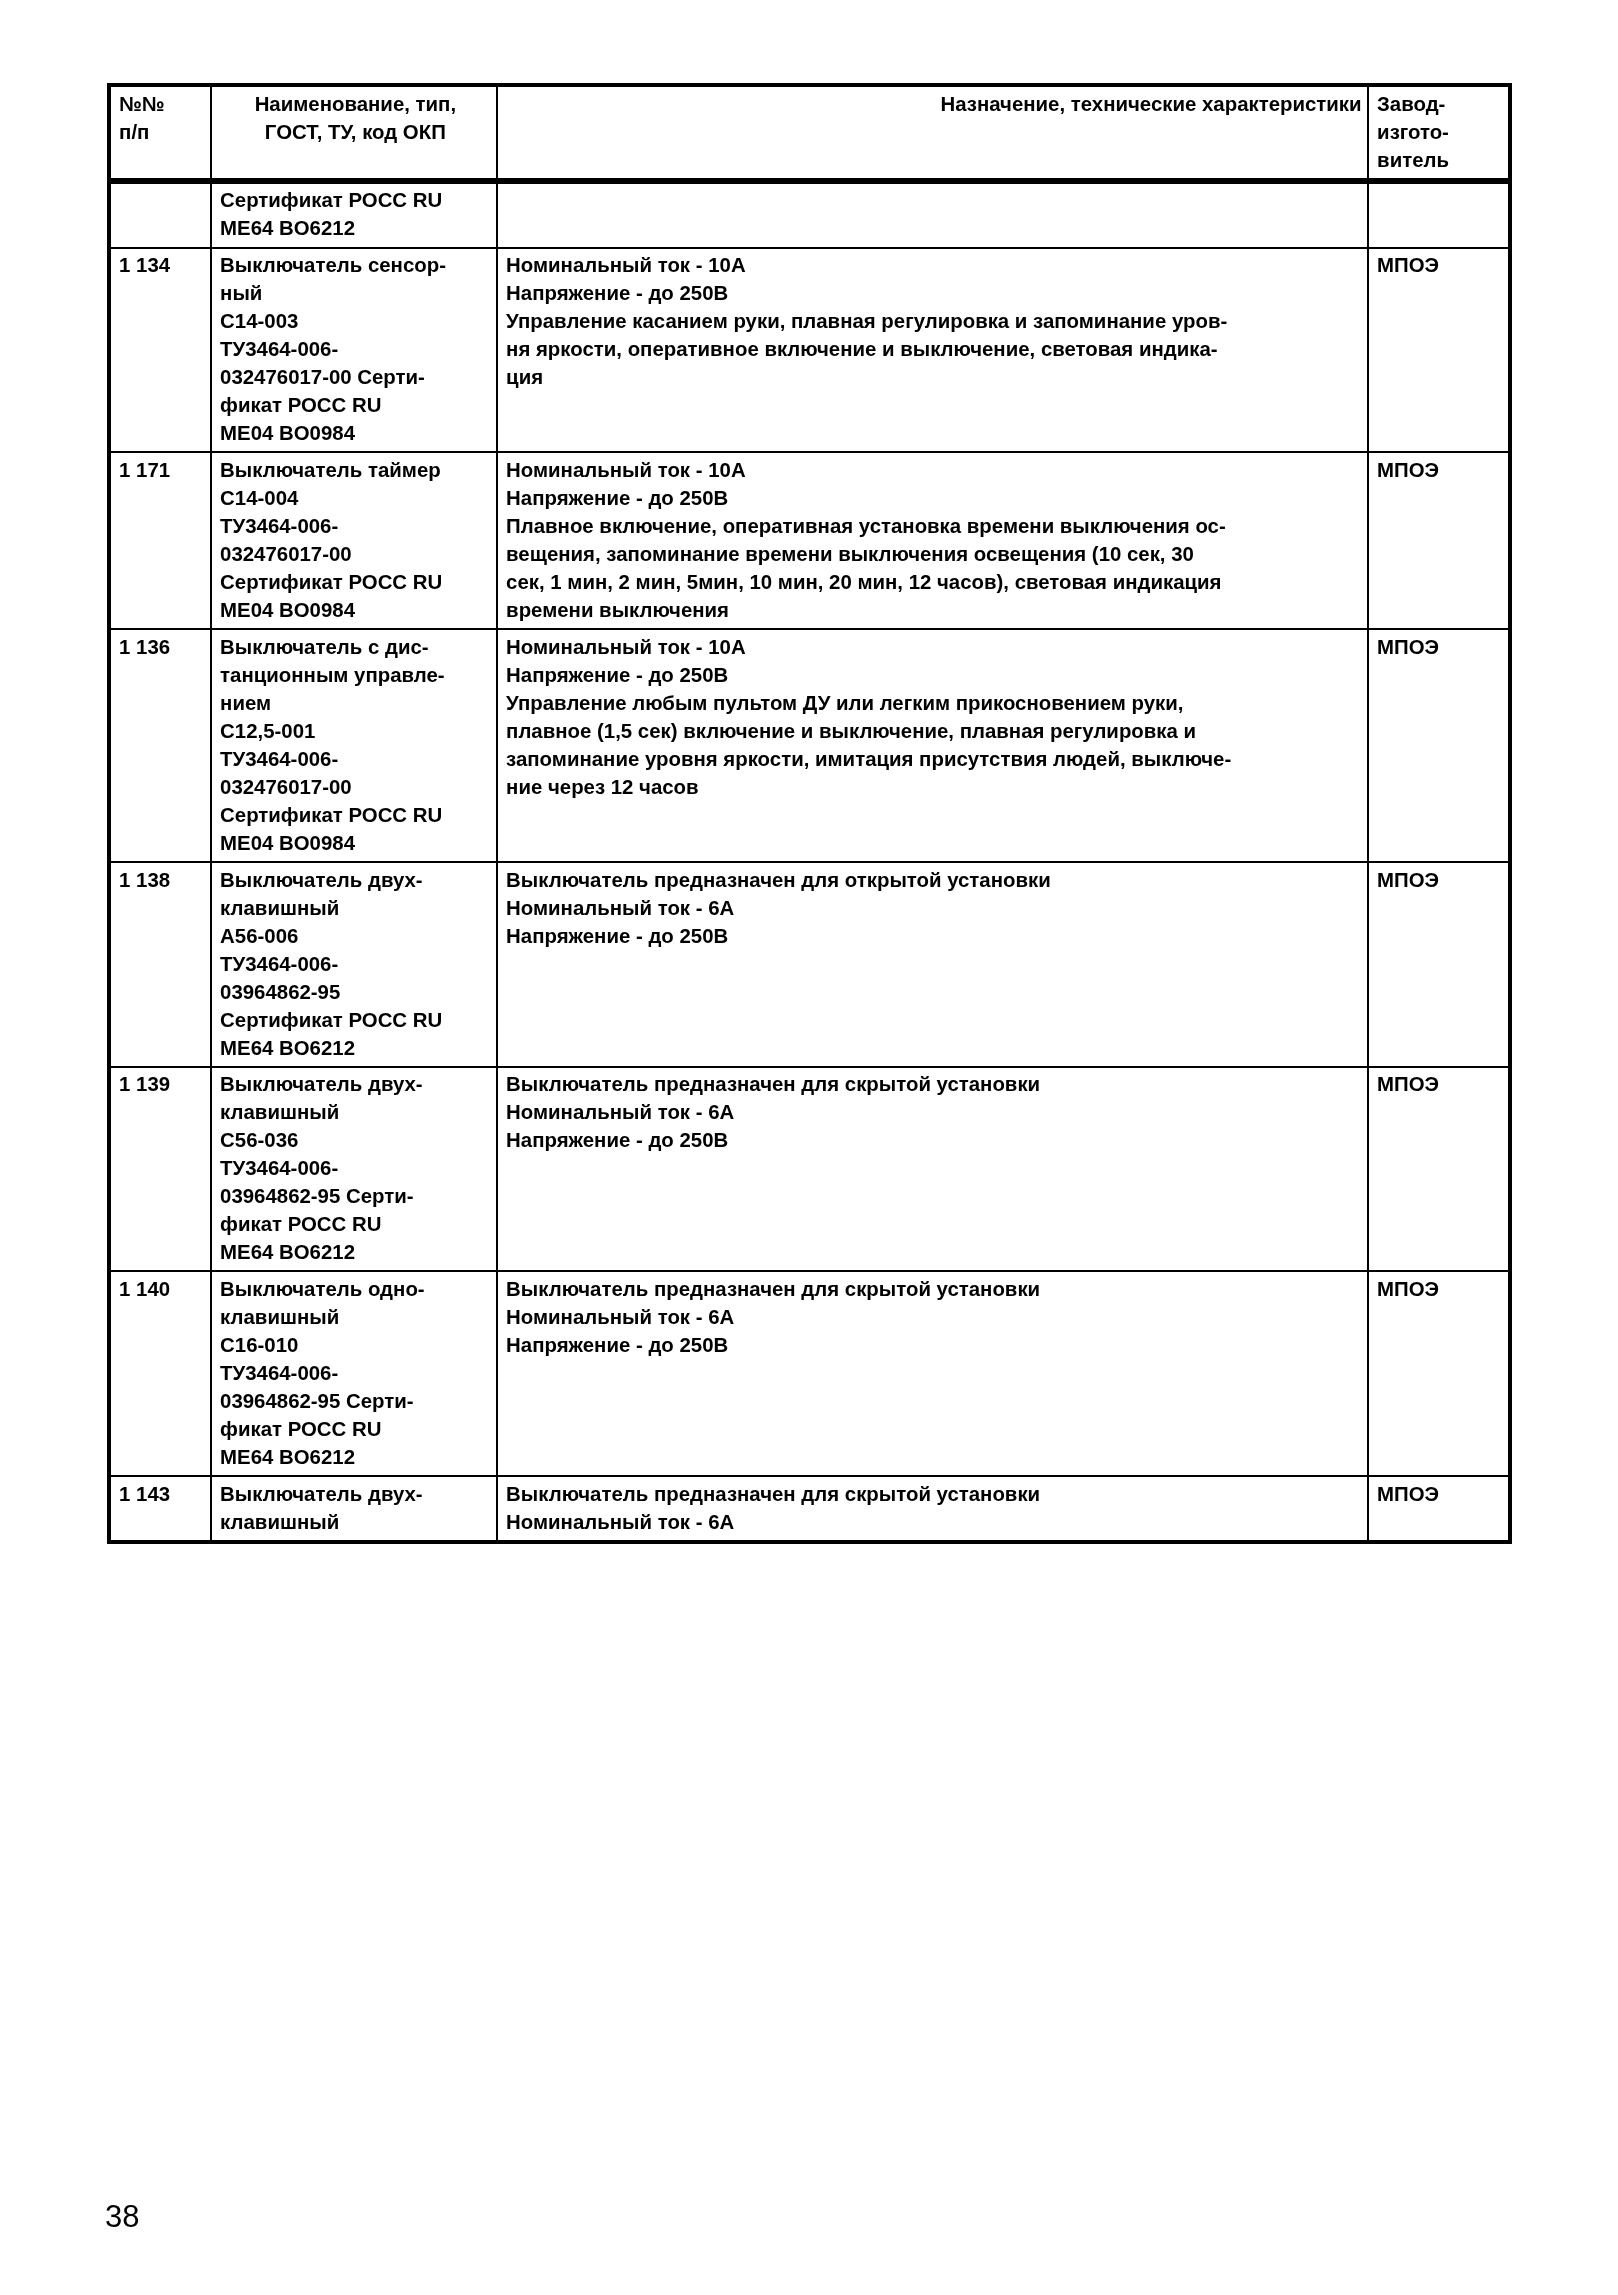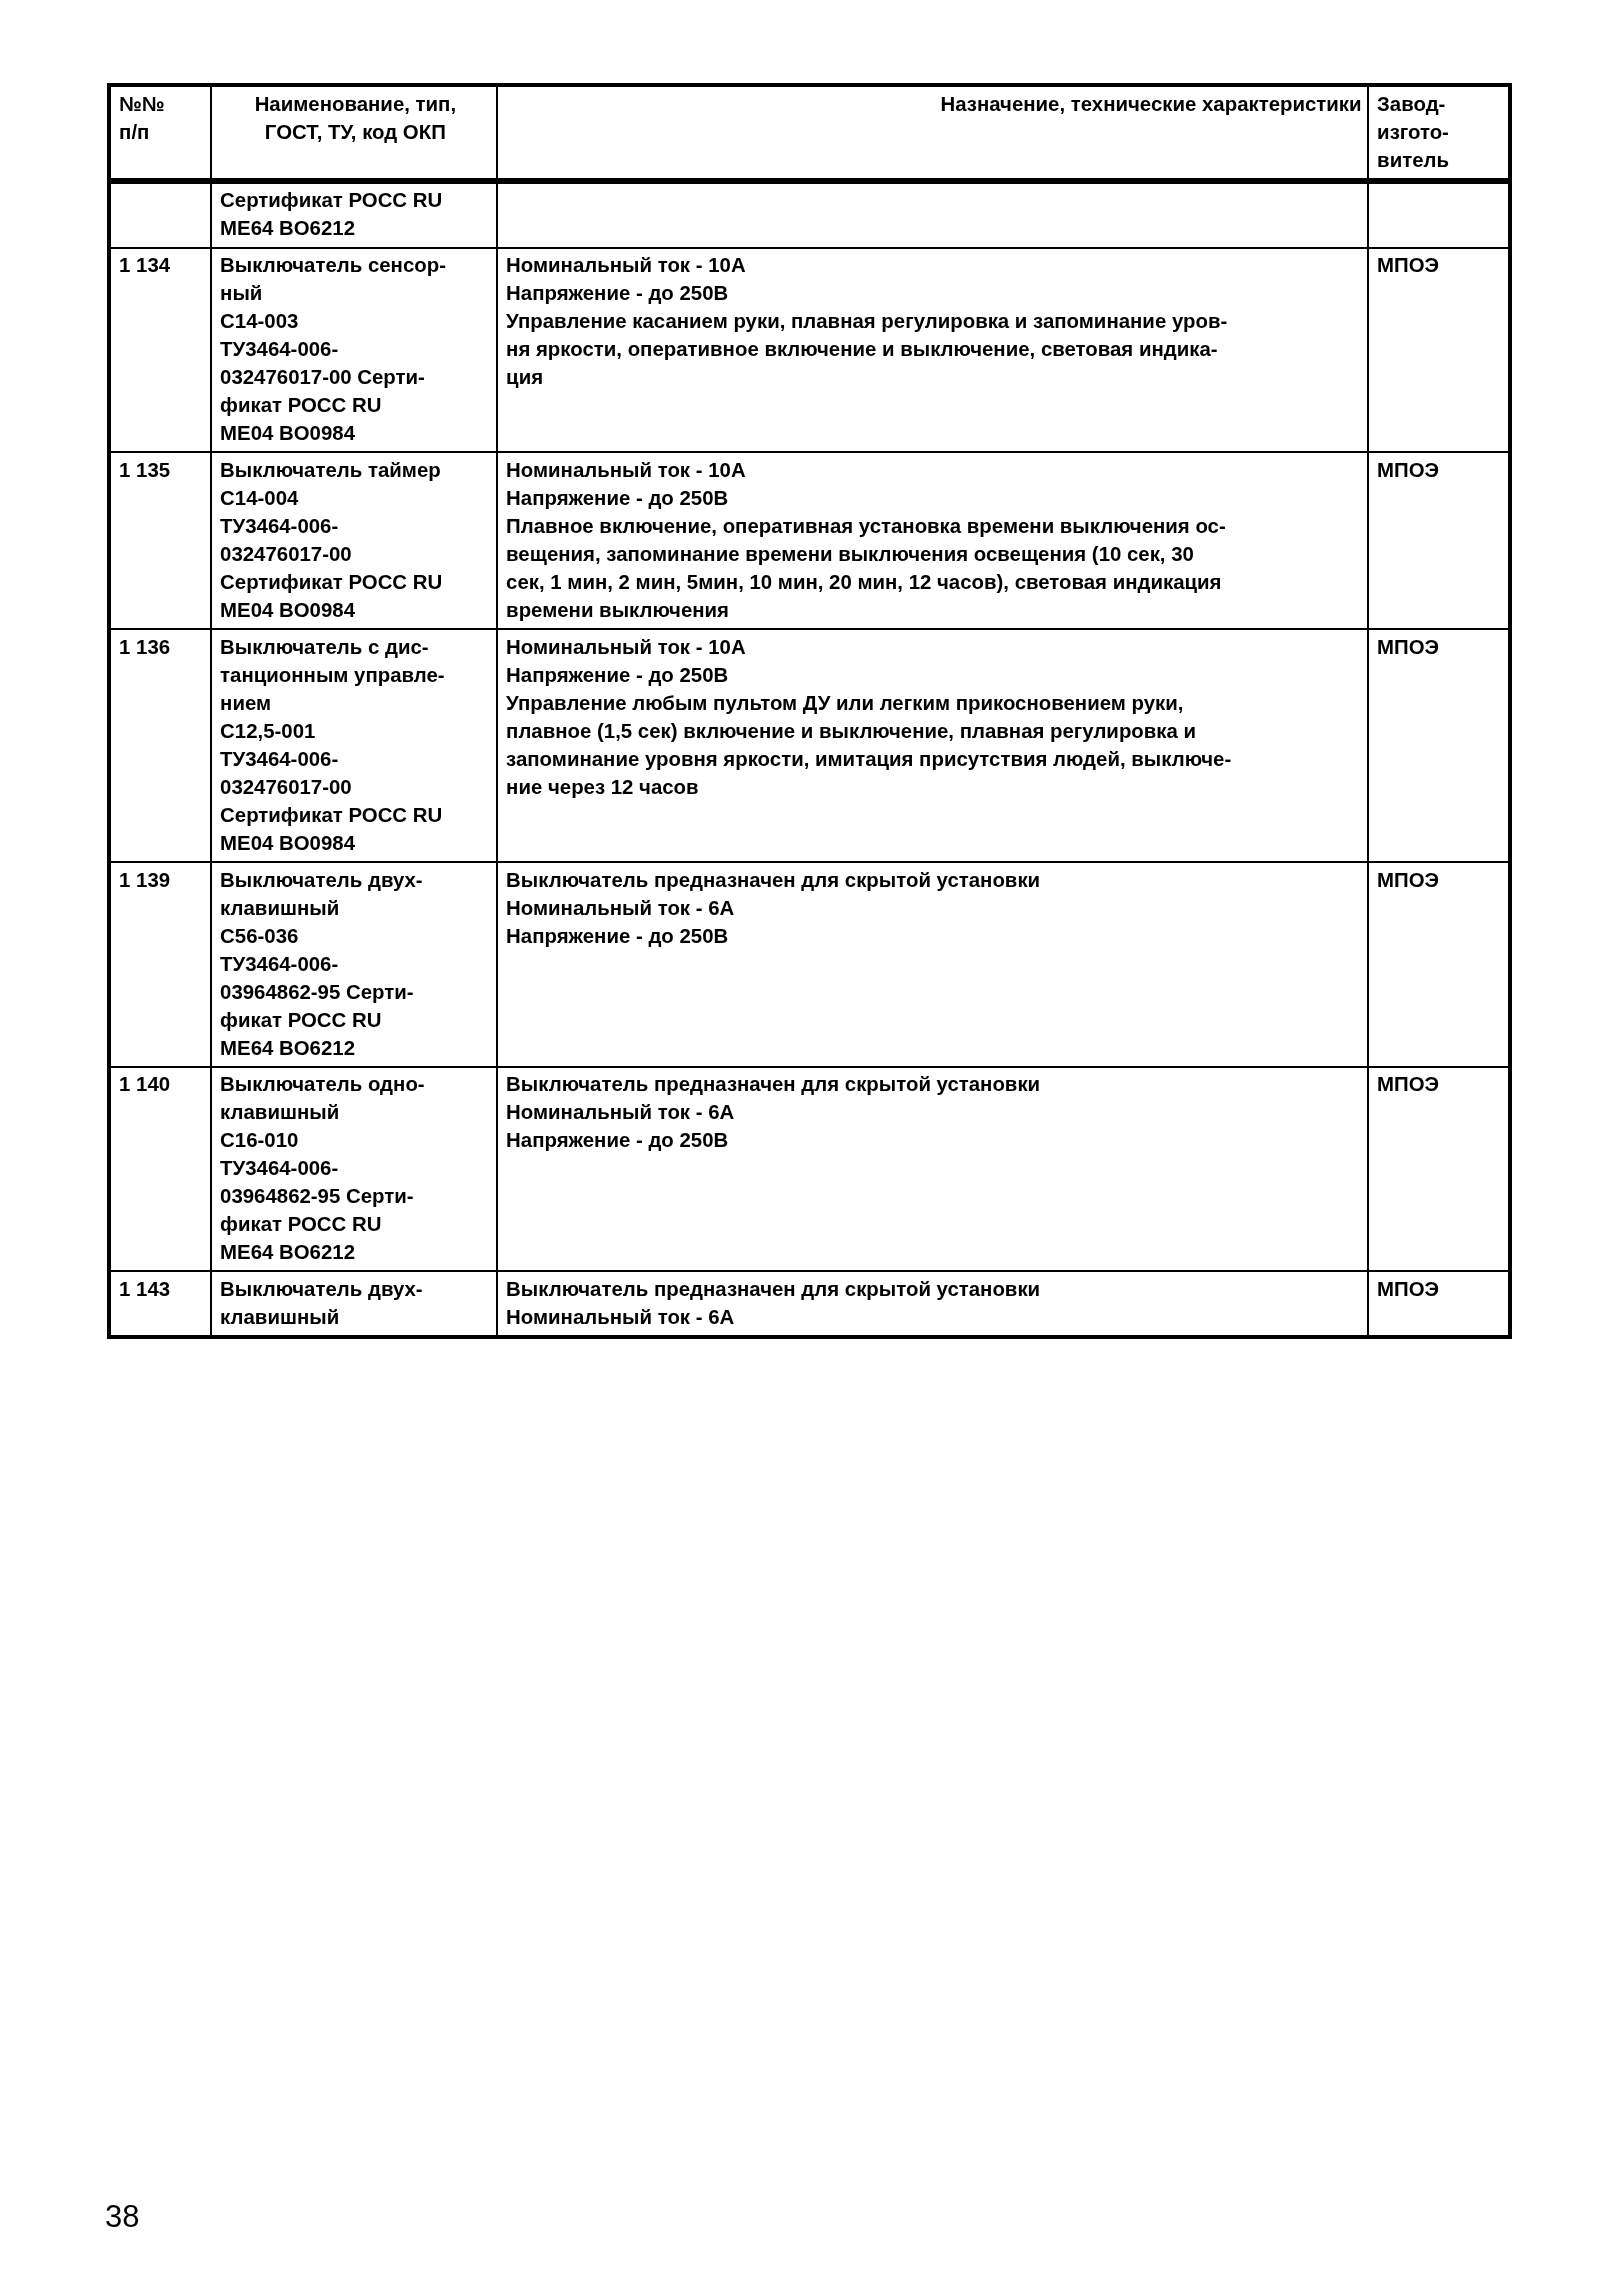--- a/index.html
+++ b/index.html
@@ -100,21 +100,21 @@
 ME04 BO0984</td>
     <td class="cell-desc">Номинальный ток - 10А
 Напряжение - до 250В
 Управление касанием руки, плавная регулировка и запоминание уров-
 ня яркости, оперативное включение и выключение,  световая индика-
 ция</td>
     <td class="cell-fact">МПОЭ</td>
   </tr>
 
   <tr>
-    <td class="cell-num">1 135</td>
+    <td class="cell-num">1 171</td>
     <td class="cell-name">Выключатель таймер
 С14-004
 ТУ3464-006-
 032476017-00
 Сертификат РОСС RU
 ME04 BO0984</td>
     <td class="cell-desc">Номинальный ток - 10А
 Напряжение - до 250В
 Плавное включение, оперативная установка времени выключения ос-
 вещения, запоминание времени выключения освещения (10 сек, 30
@@ -136,20 +136,34 @@
     <td class="cell-desc">Номинальный ток - 10А
 Напряжение - до 250В
 Управление любым пультом ДУ или легким прикосновением руки,
 плавное (1,5 сек) включение и выключение, плавная регулировка и
 запоминание уровня яркости, имитация присутствия людей, выключе-
 ние через 12 часов</td>
     <td class="cell-fact">МПОЭ</td>
   </tr>
 
 
+  <tr>
+    <td class="cell-num">1 138</td>
+    <td class="cell-name">Выключатель двух-
+клавишный
+А56-006
+ТУ3464-006-
+03964862-95
+Сертификат РОСС RU
+ME64 BO6212</td>
+    <td class="cell-desc">Выключатель предназначен для открытой установки
+Номинальный ток - 6А
+Напряжение - до 250В</td>
+    <td class="cell-fact">МПОЭ</td>
+  </tr>
 
   <tr>
     <td class="cell-num">1 139</td>
     <td class="cell-name">Выключатель двух-
 клавишный
 С56-036
 ТУ3464-006-
 03964862-95 Серти-
 фикат РОСС RU
 ME64 BO6212</td>

